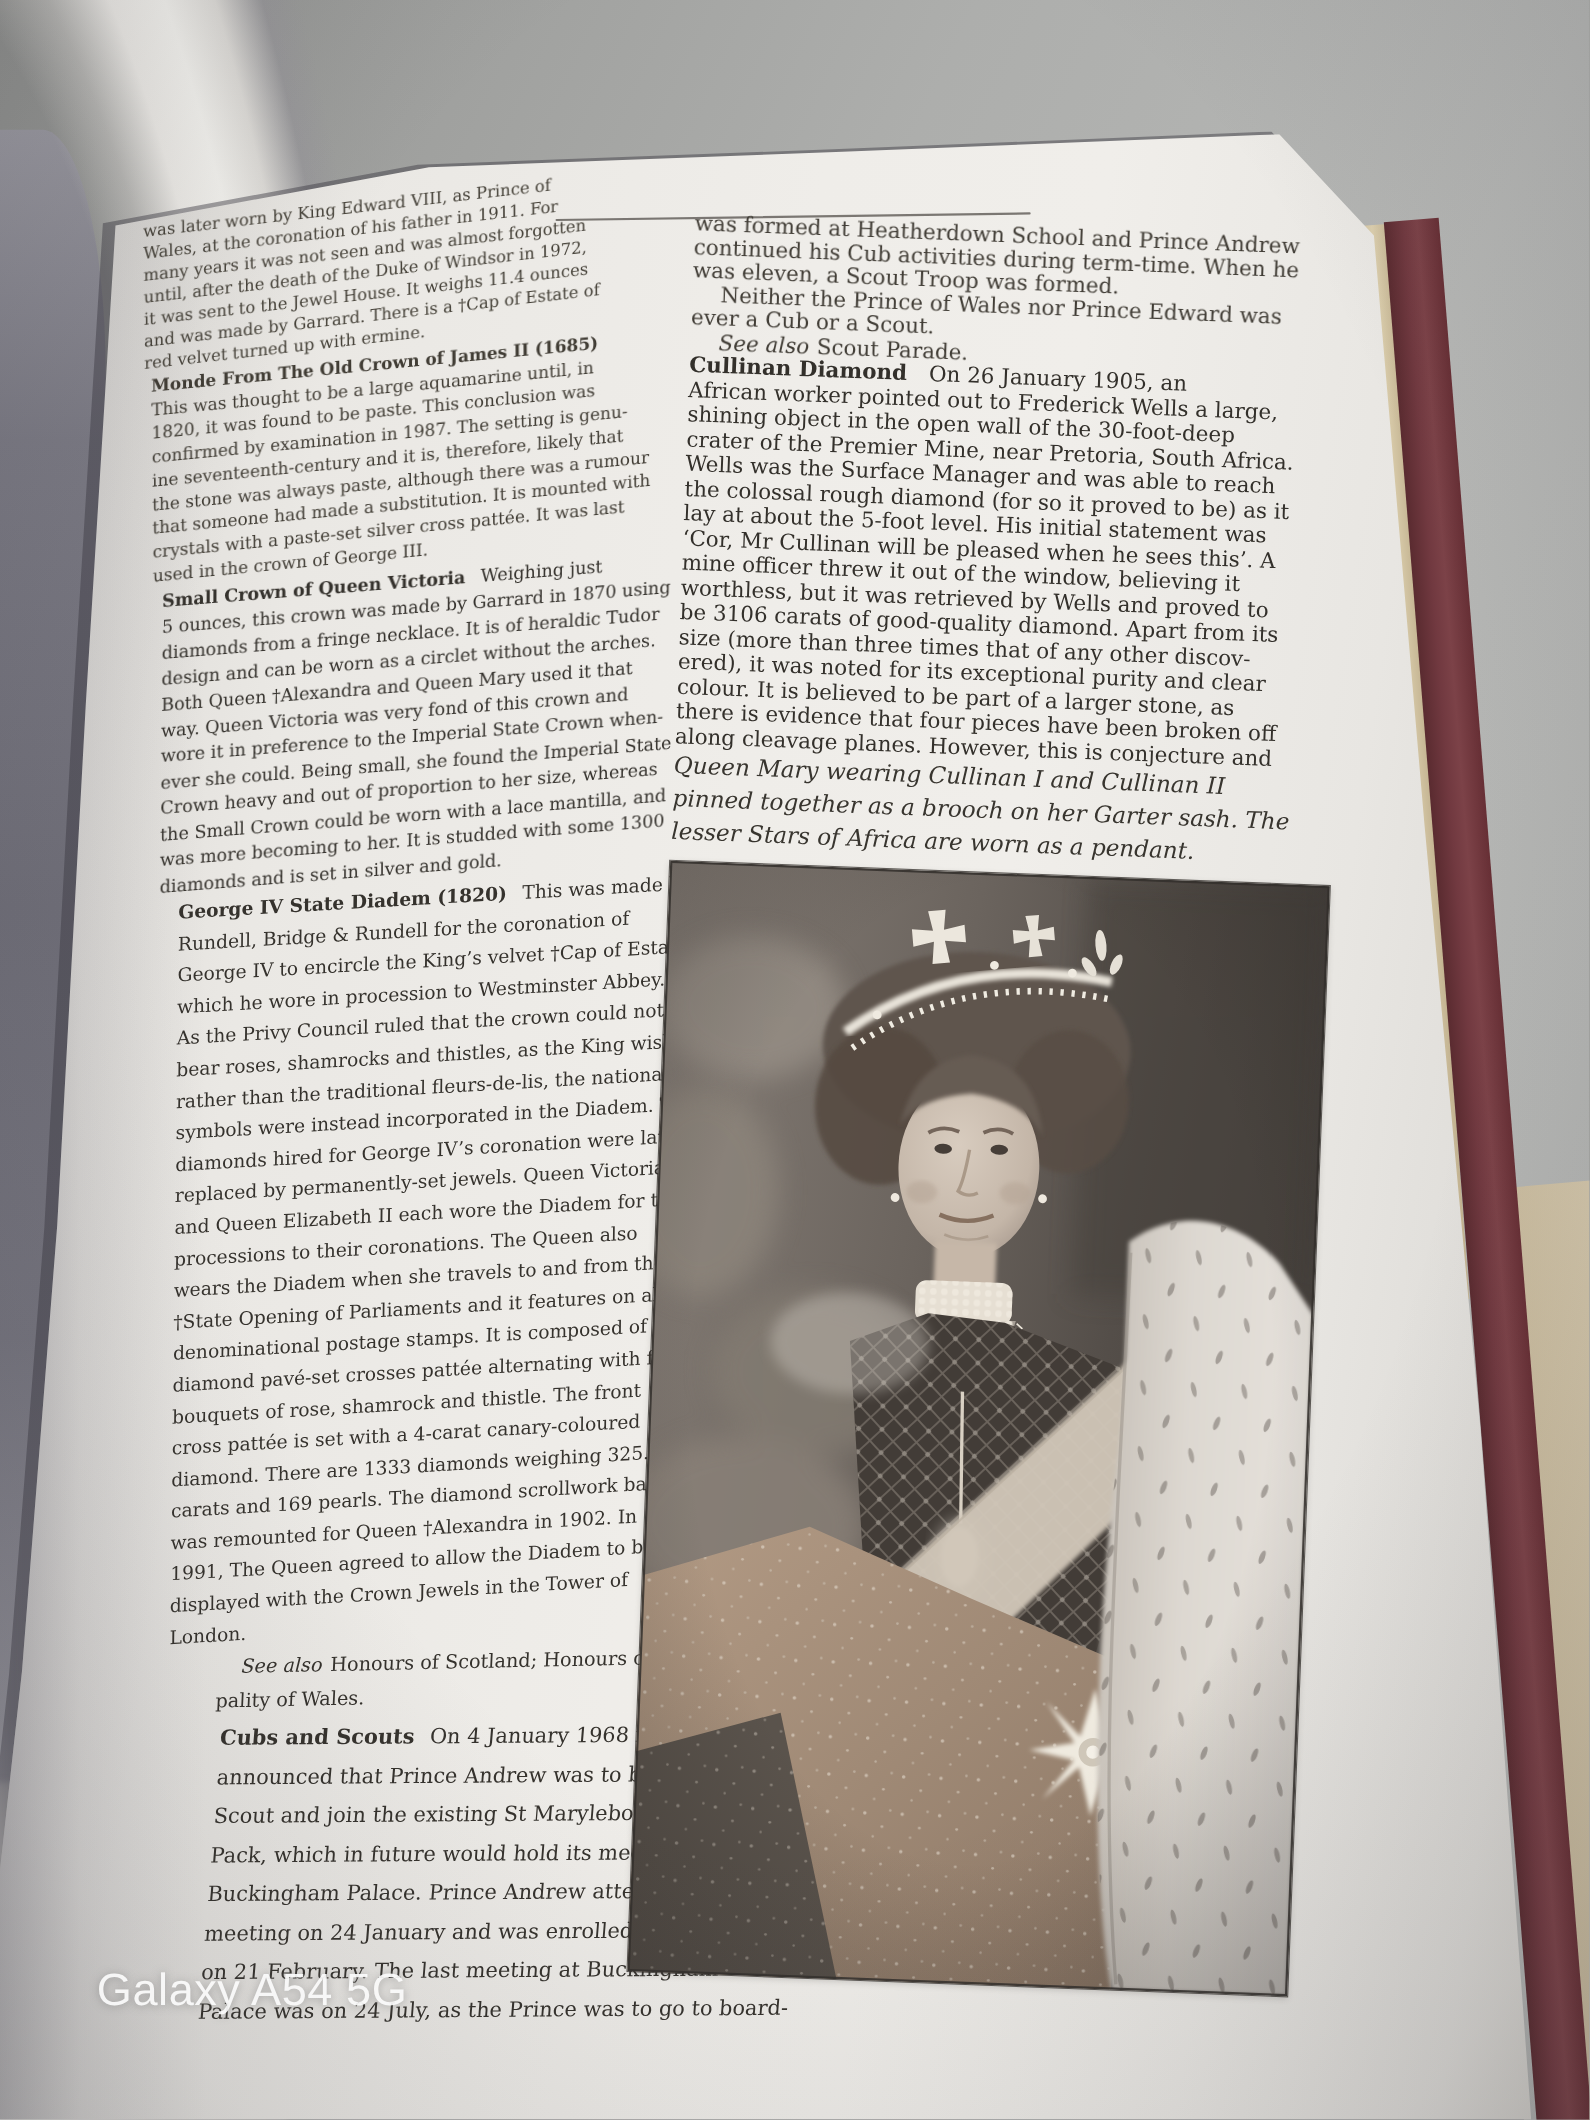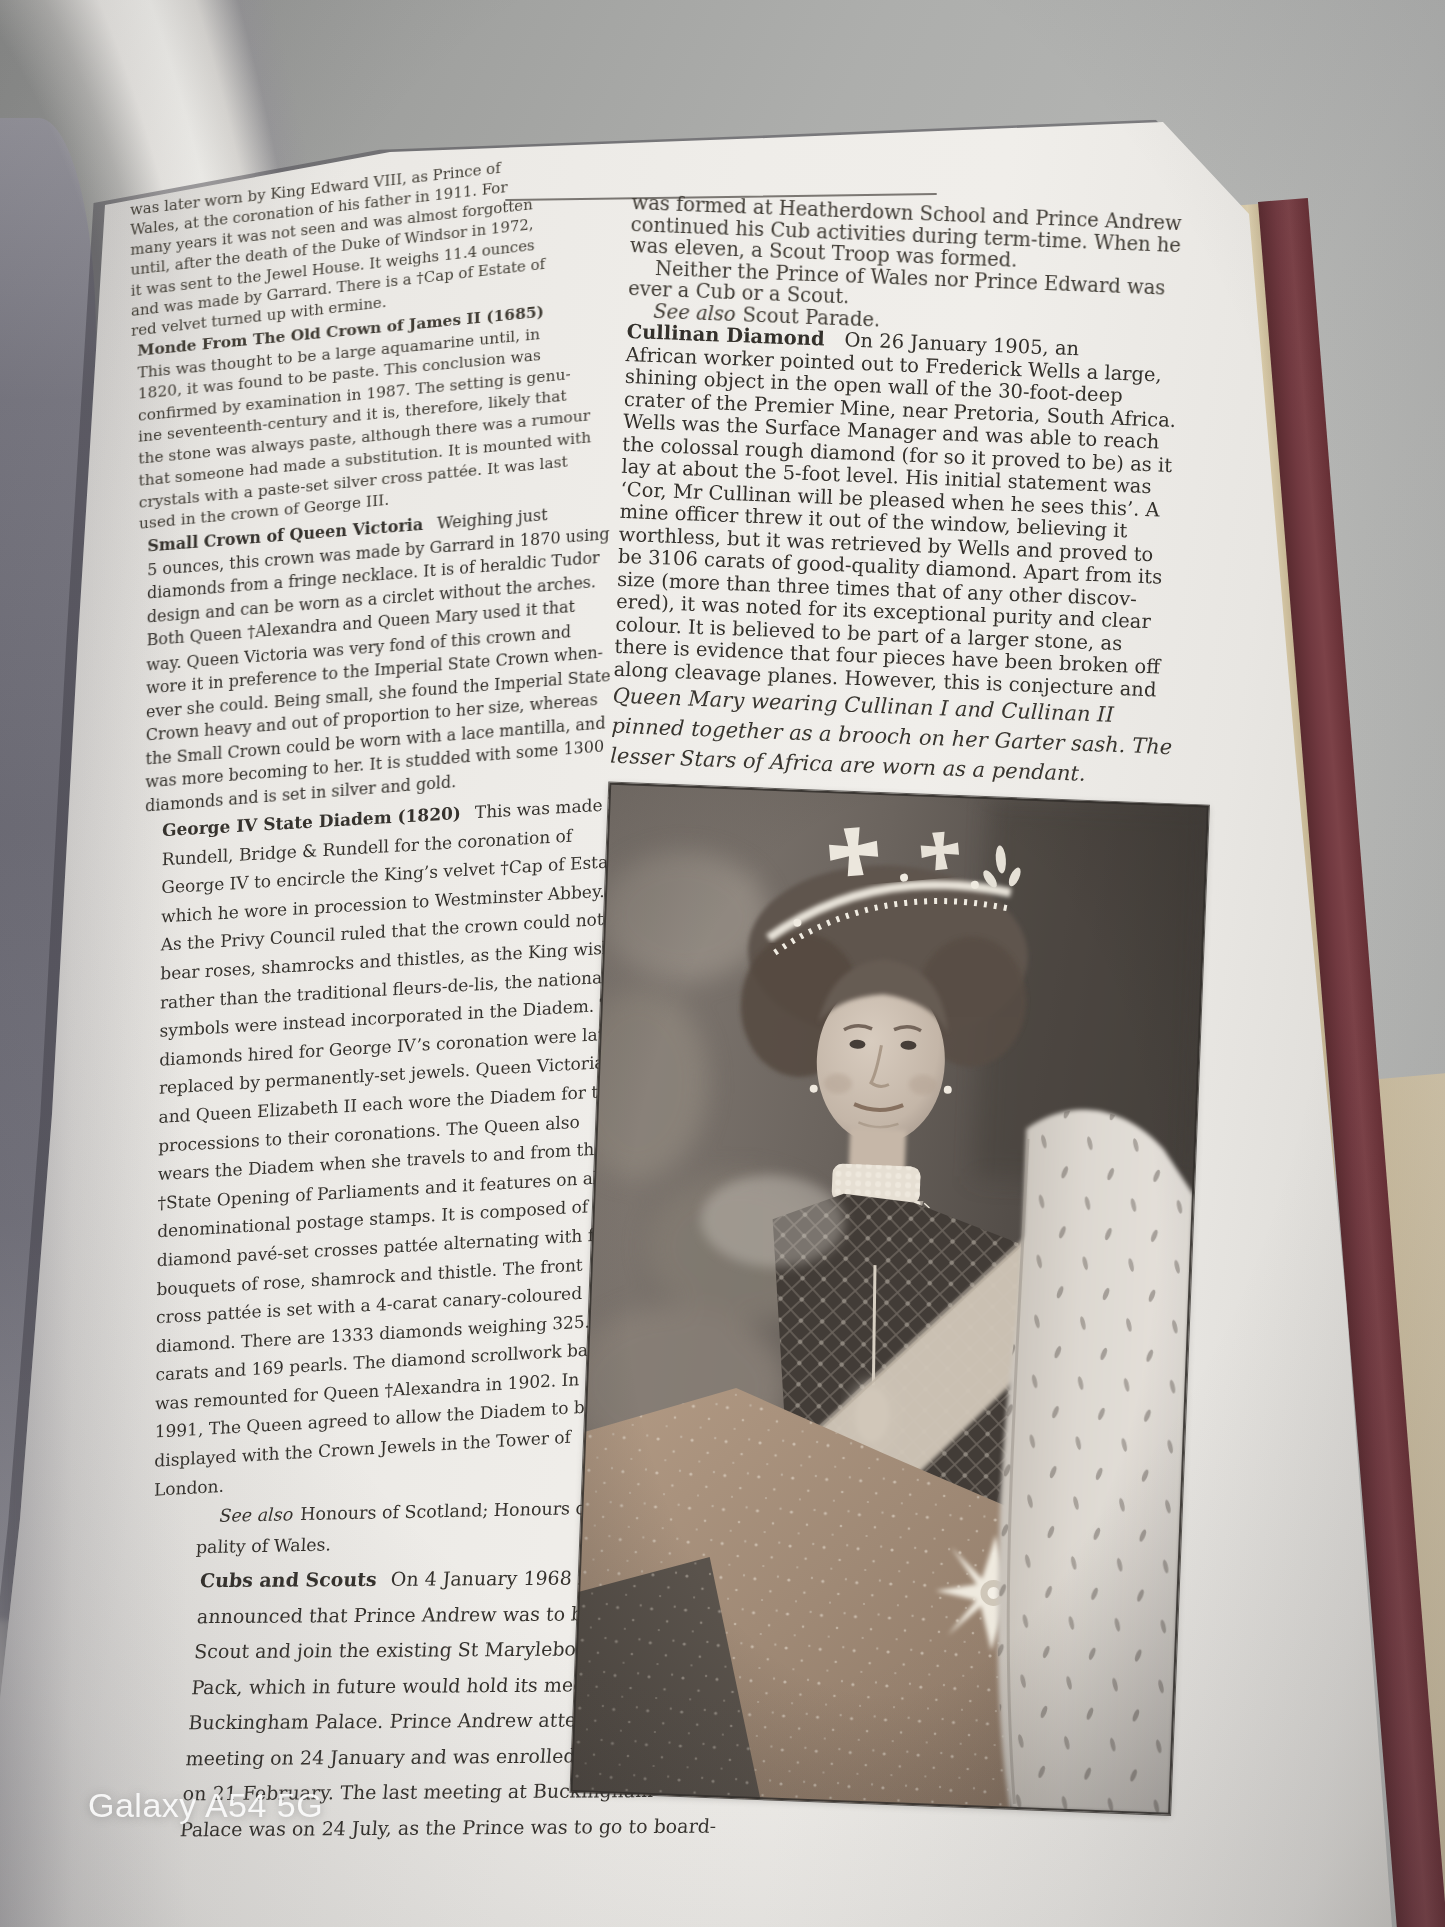--- a/index.html
+++ b/index.html
@@ -63,21 +63,21 @@
   .r-cullinan{font-size:19.5px;line-height:22.5px;margin-top:14px;}
   .r-cullinan .term{margin-right:20px;}
   .r-caption{font-size:21px;line-height:30px;font-style:italic;margin-top:24px;color:#38352f;max-width:575px;}
   .photo{width:600px;height:1010px;margin-top:12px;outline:1px solid rgba(50,46,42,.75);
     box-shadow:0 2px 6px rgba(80,76,70,.25);}
   .photo svg{display:block;width:100%;height:100%;}
   
   .vignette{position:absolute;inset:0;pointer-events:none;
     background:radial-gradient(ellipse at 52% 42%,rgba(0,0,0,0) 55%,rgba(52,52,58,.14) 86%,rgba(45,45,50,.24) 100%);}
   .watermark{position:absolute;left:88px;top:1786px;
-    font-family:"Liberation Sans","DejaVu Sans",sans-serif;font-size:34px;letter-spacing:.5px;
+    font-family:"Liberation Sans","DejaVu Sans",sans-serif;font-size:41px;letter-spacing:.5px;
     color:rgba(252,252,252,.92);text-shadow:0 1px 8px rgba(120,120,120,.6);}
 </style>
 </head>
 <body>
 
 <div class="scene">
 
   <div class="tan-corner"></div>
   <div class="cream-strip"></div>
   <div class="maroon-strip"></div>

